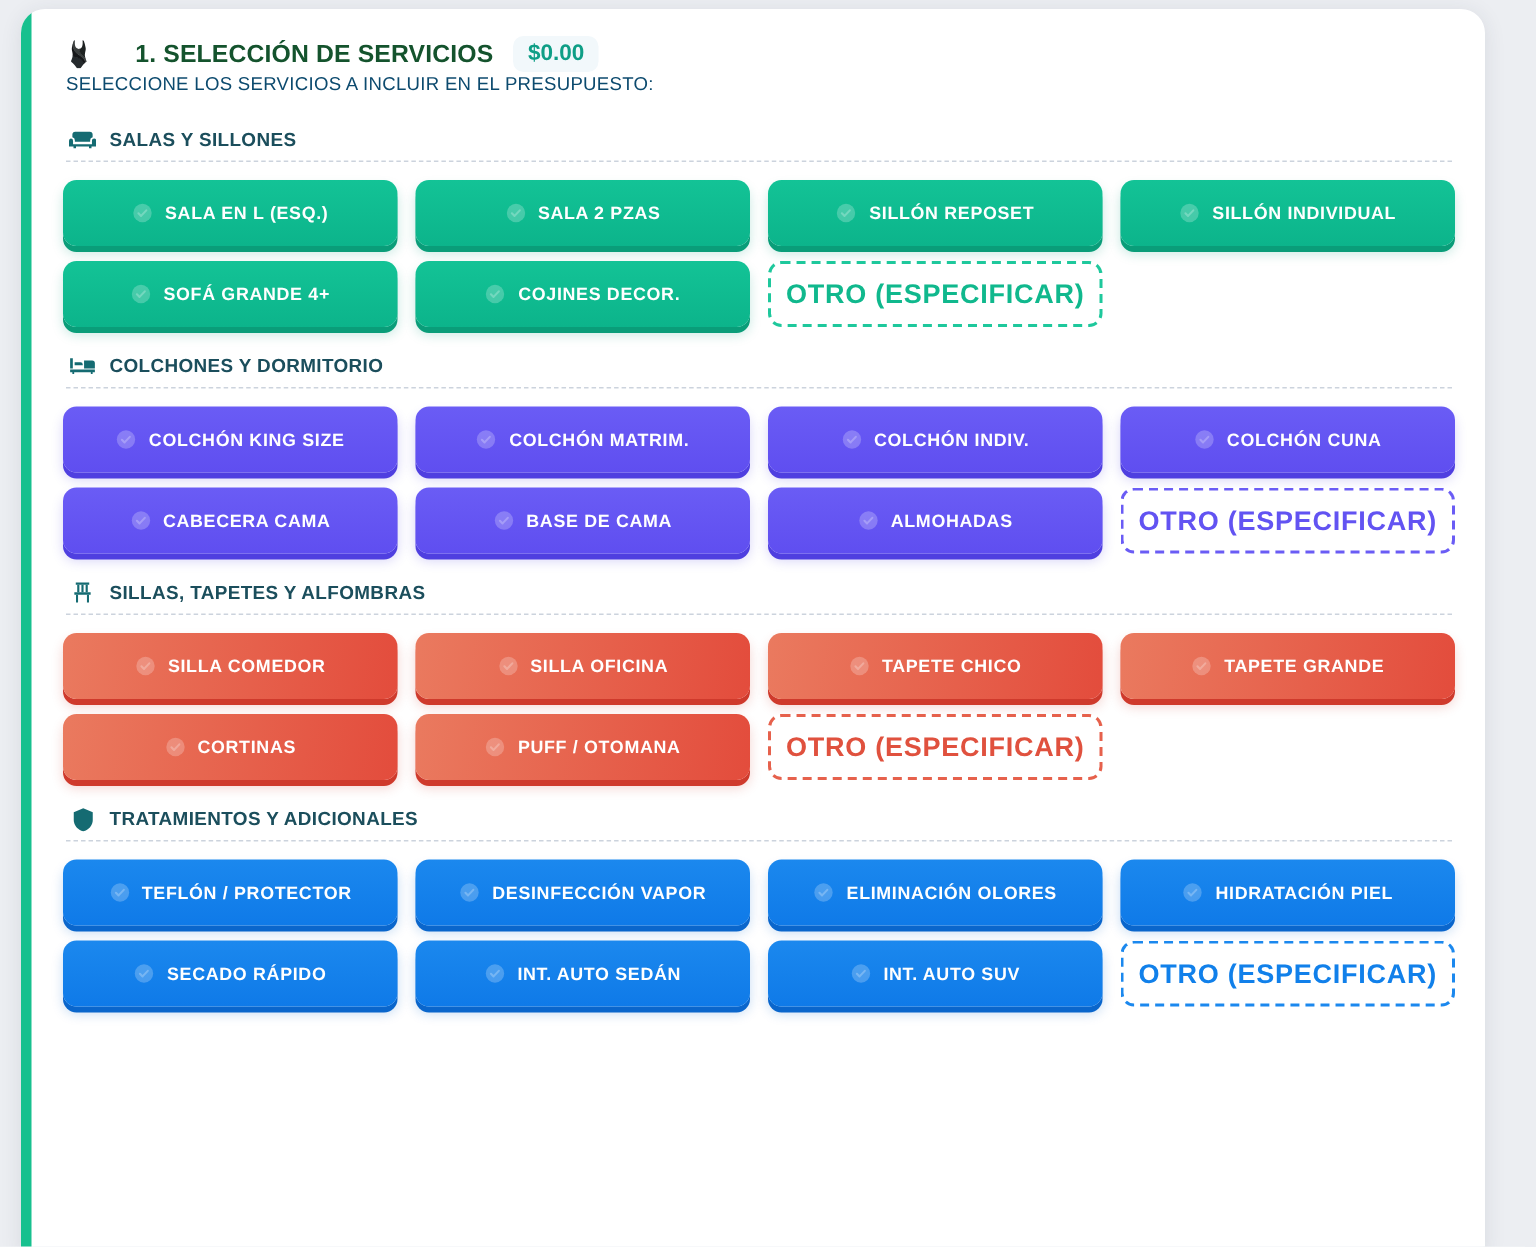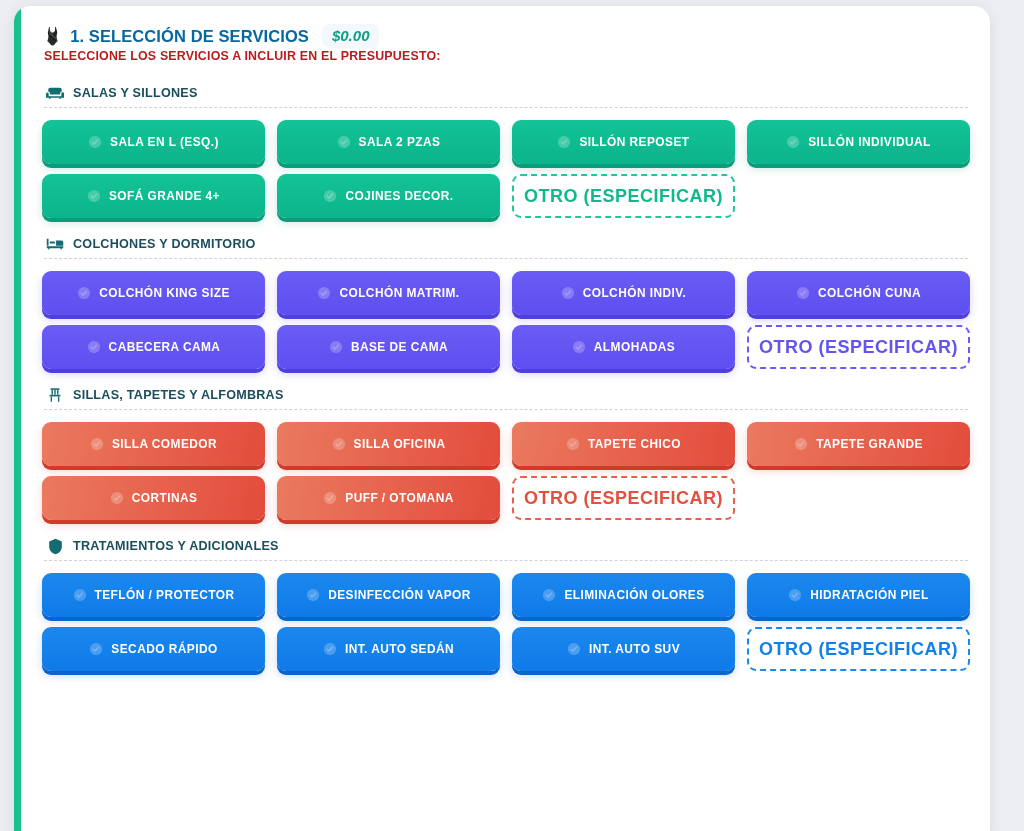--- a/index.html
+++ b/index.html
@@ -43,39 +43,39 @@
   }
   .step-icon {
     font-size: 17px;
     line-height: 1;
     color: #17212e;
     filter: saturate(.1) brightness(.35);
   }
   .step-title {
     font-size: 16.5px;
     font-weight: 700;
-    color: #0369a1;
+    color: #14532d;
     letter-spacing: .1px;
     white-space: nowrap;
+    margin-left: 20px;
   }
   .price-badge {
     margin-left: 6px;
     background: #f2f8fb;
     color: #0f9e86;
     font-weight: 700;
     font-size: 15px;
     border-radius: 7px;
     padding: 4px 10px 5px;
     line-height: 1;
-    font-style: italic;
   }
   .step-sub {
     font-size: 12.4px;
-    font-weight: 700;
-    color: #b91c1c;
+    font-weight: 400;
+    color: #0c4a6e;
     letter-spacing: .2px;
     margin: 1px 0 0 2px;
   }
 
   
   .section { margin-top: 18px; }
   .section:first-of-type { margin-top: 22px; }
   .sec-head {
     display: flex;
     align-items: center;

